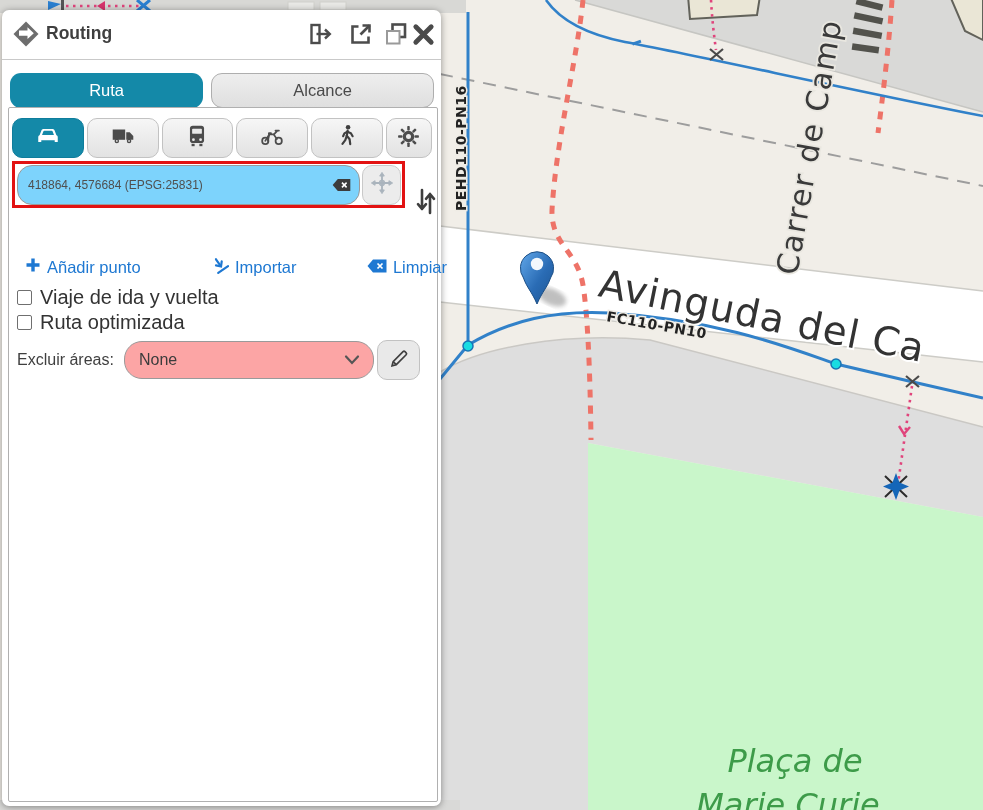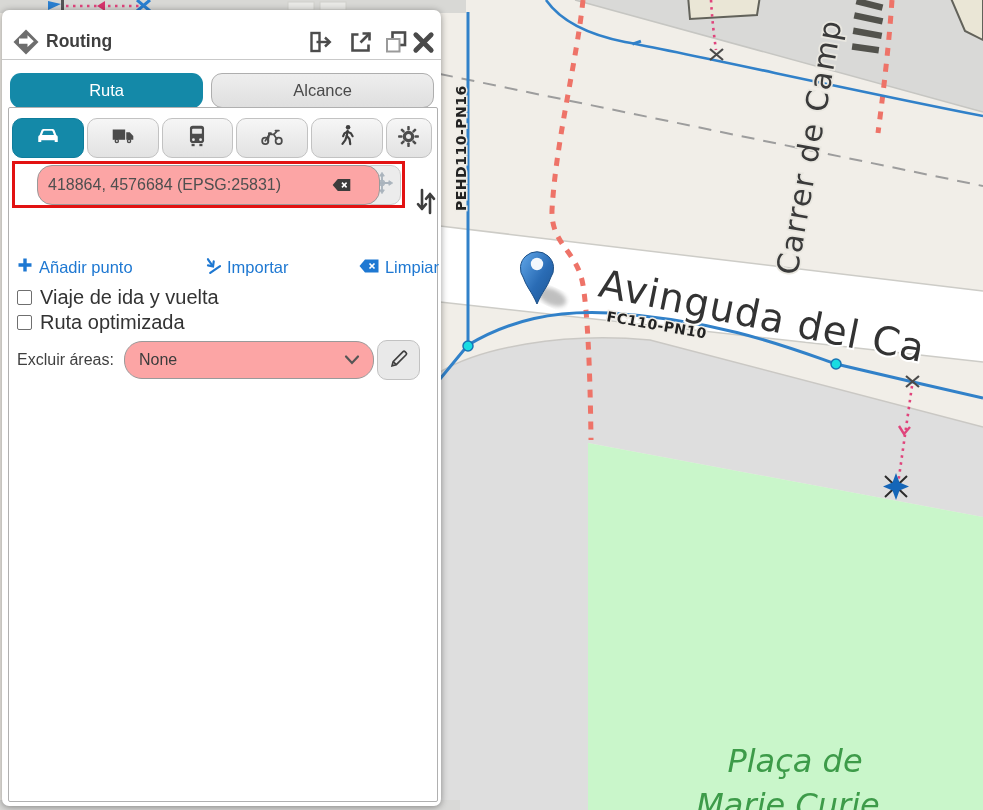--- a/index.html
+++ b/index.html
@@ -11,46 +11,46 @@
   #map-svg{position:absolute;left:0;top:0;z-index:0;}
   .street-big{font-family:"DejaVu Sans",sans-serif;fill:#333;stroke:#ffffff;stroke-width:4px;paint-order:stroke;}
   .street-cross{font-family:"DejaVu Sans",sans-serif;fill:#3a3a3a;stroke:#e9e7e0;stroke-width:3.5px;paint-order:stroke;}
   .pipe-label{font-family:"DejaVu Sans",sans-serif;fill:#222;stroke:#efece5;stroke-width:3px;paint-order:stroke;font-weight:600;}
   .park-label{font-family:"DejaVu Sans",sans-serif;font-style:italic;fill:#3d9b49;}
   
   .panel{
     position:absolute;left:2px;top:10px;width:439px;height:796px;z-index:5;
     background:#fff;border-radius:7px;box-shadow:0 1px 7px rgba(0,0,0,.4);
   }
-  .panel-header{position:absolute;left:0;top:8px;width:100%;height:49px;}
+  .panel-header{position:absolute;left:0;top:0;width:100%;height:49px;}
   .hdr-icon{position:absolute;top:11px;}
   .panel-title{position:absolute;left:44px;top:13px;font-size:17.5px;font-weight:bold;color:#3f3f3f;}
   .divider{position:absolute;left:0;top:49px;width:100%;border-top:1.5px solid #c9c9c9;}
   .tabs{position:absolute;left:8px;top:63px;width:424px;height:29px;display:flex;gap:8px;}
   .tab{height:35px;border-radius:11px;display:flex;align-items:center;justify-content:center;font-size:16.5px;box-sizing:border-box;}
   .tab-active{width:196px;background:#1489a8;color:#fff;}
   .tab-inactive{width:226px;background:linear-gradient(#eee,#dfdfdf);border:1px solid #aeaeae;color:#4a4a4a;}
   .tab-frame{position:absolute;left:6px;top:97px;width:428px;height:693px;border:1px solid #b0b0b0;border-radius:2px;}
   .modes{position:absolute;left:3px;top:10px;width:420px;display:flex;gap:3px;}
   .mode-btn{flex:1 1 auto;height:38px;border-radius:10px;border:1px solid #c2c2c2;background:linear-gradient(#f6f6f6,#e2e2e2);display:flex;align-items:center;justify-content:center;}
   .mode-btn.active{background:#1489a8;border-color:#0e7democ;border-color:#0e7d9c;}
   .mode-gear{flex:0 0 44px;}
   .red-box{position:absolute;left:3px;top:53px;width:393px;height:47px;border:3px solid #e21212;display:flex;align-items:center;box-sizing:border-box;}
   .pill-input{position:relative;height:40px;box-sizing:border-box;}
   .pill-input input{
     width:100%;height:100%;box-sizing:border-box;border:1.5px solid #9a9a9a;border-radius:15px;
-    font-family:"Liberation Sans",sans-serif;font-size:16px;color:#4f4f4f;padding:0 32px 0 10px;outline:none;background:#fca5a5;margin-left:20px;
+    font-family:"Liberation Sans",sans-serif;font-size:12px;color:#4f4f4f;padding:0 32px 0 10px;outline:none;background:#7dd3fc;
   }
   .pill-input input::placeholder{color:#5f5f5f;opacity:1;}
   .clear-btn{position:absolute;right:9px;top:50%;transform:translateY(-50%);cursor:pointer;line-height:0;}
   .origin-input{flex:1 1 auto;margin:0 2px;}
   .crosshair-btn{flex:0 0 39px;height:40px;margin-right:1px;border:1.5px solid #c9c9c9;border-radius:10px;background:#ececec;display:flex;align-items:center;justify-content:center;box-sizing:border-box;}
   .swap{position:absolute;left:404px;top:78px;line-height:0;}
   .dest-row{position:absolute;left:3px;top:103px;width:389px;height:37px;}
-  .links-row{position:absolute;left:8px;top:148px;width:422px;display:flex;justify-content:space-between;align-items:center;font-size:16.5px;}
+  .links-row{position:absolute;left:16px;top:148px;width:422px;display:flex;justify-content:space-between;align-items:center;font-size:16.5px;}
   .link{color:#1e78d2;display:flex;align-items:center;gap:6px;cursor:pointer;}
   .cb-row{position:absolute;left:8px;display:flex;align-items:center;gap:8px;font-size:20px;color:#333;}
   .cb{width:15px;height:15px;border:1.5px solid #6f6f6f;border-radius:2px;background:#fff;box-sizing:border-box;}
   .exclude-row{position:absolute;left:8px;top:232px;width:424px;display:flex;align-items:center;}
   .exclude-label{font-size:16px;color:#3f3f3f;}
   .select{position:relative;margin-left:10px;width:250px;height:38px;border:1.5px solid #9a9a9a;border-radius:18px;display:flex;align-items:center;font-size:16px;color:#3c3c3c;padding-left:14px;box-sizing:border-box;background:#fca5a5;}
   .select svg{position:absolute;right:13px;top:12px;}
   .pencil-btn{margin-left:3px;width:43px;height:40px;border:1.5px solid #c2c2c2;border-radius:10px;background:#e9e9e9;display:flex;align-items:center;justify-content:center;box-sizing:border-box;}
 </style>
 </head>

